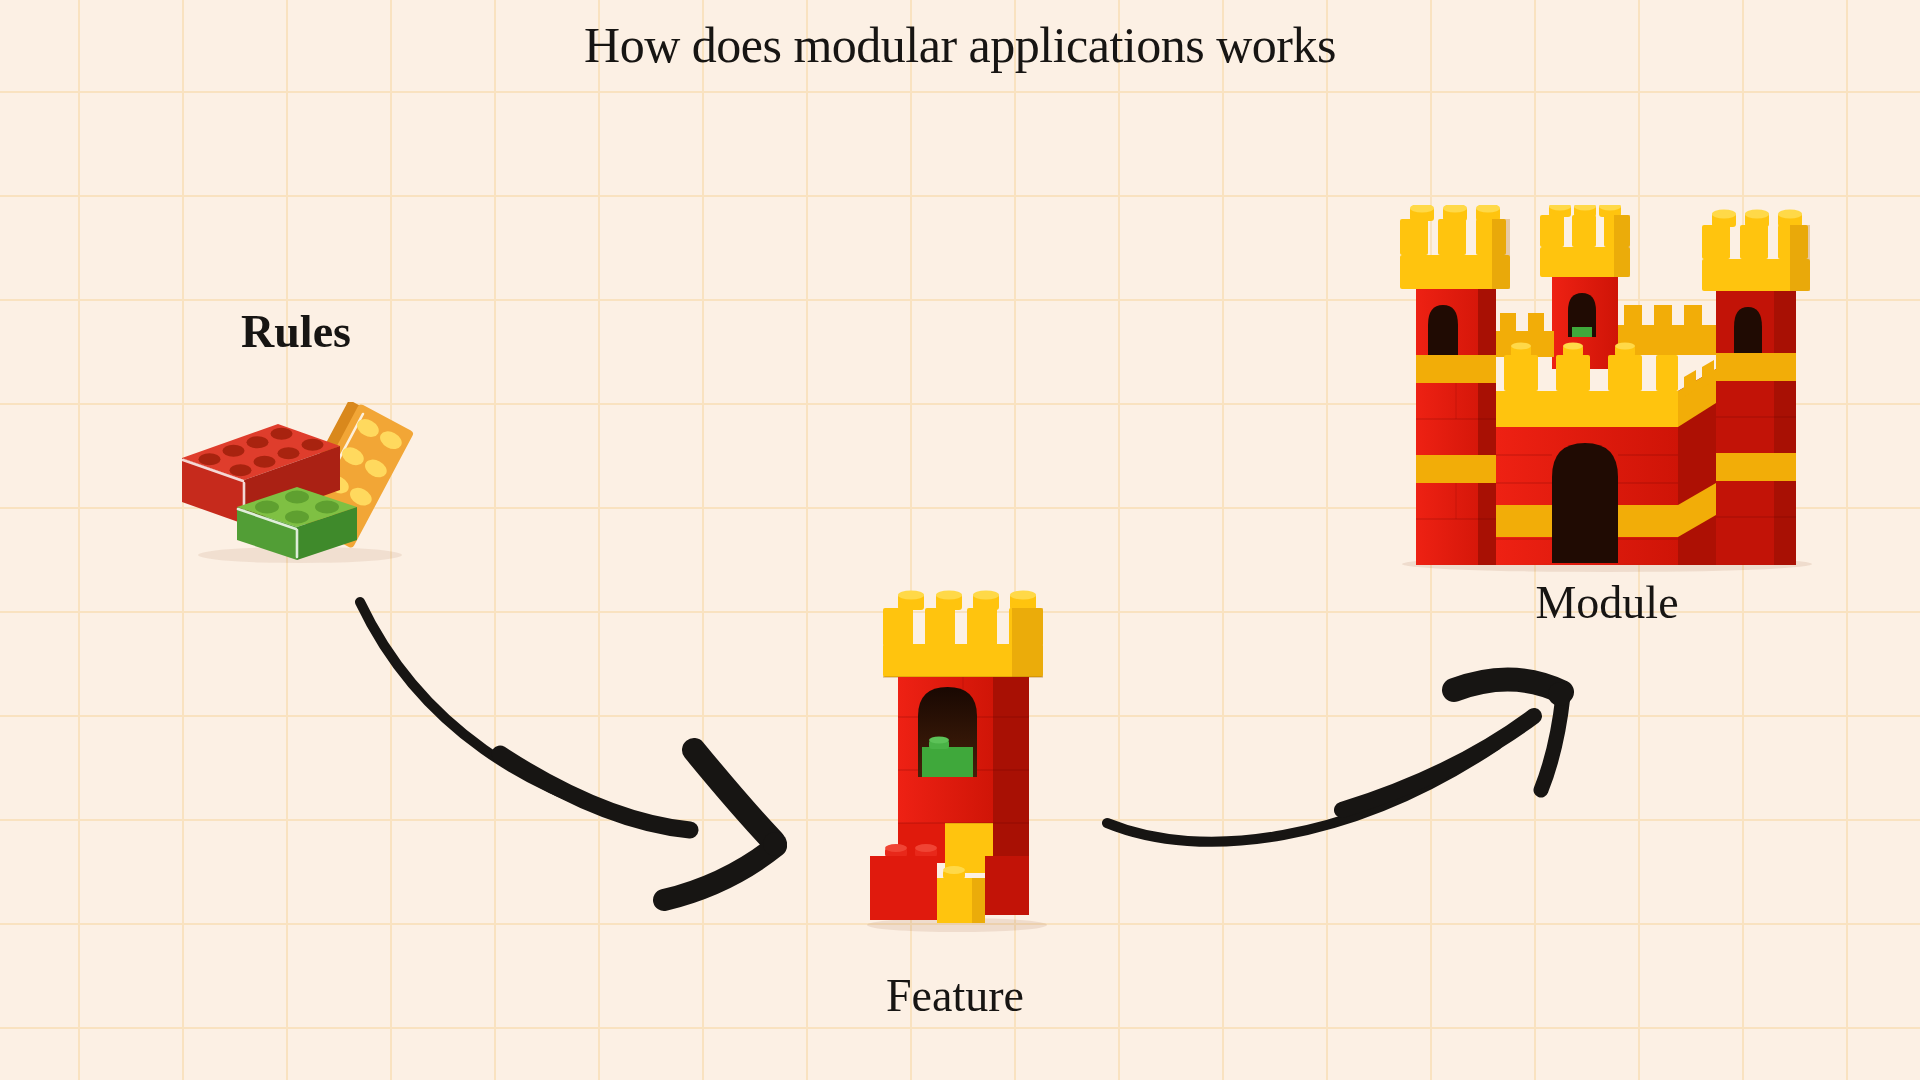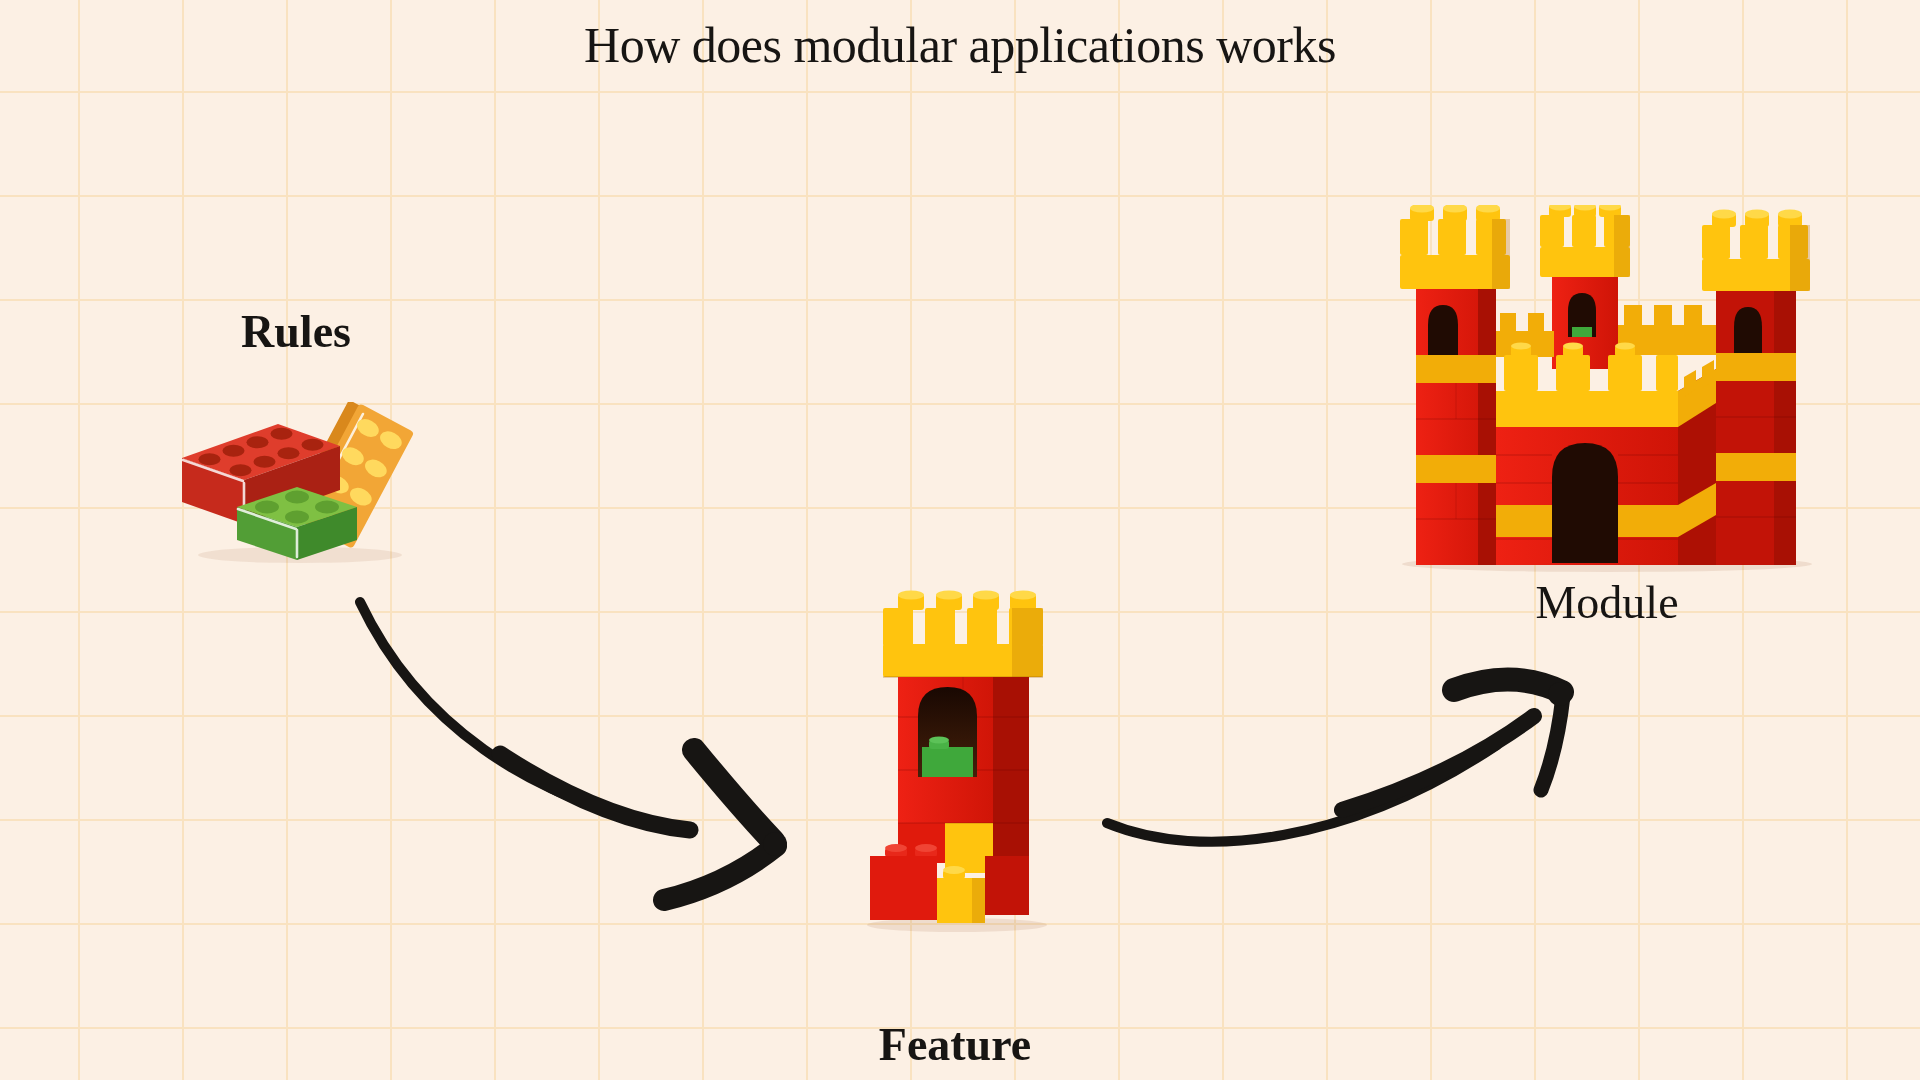--- a/index.html
+++ b/index.html
@@ -16,21 +16,21 @@
   }
   .title{
     position:absolute;top:16px;left:0;right:0;
     text-align:center;font-size:50px;letter-spacing:-0.5px;font-family:Liberation Serif, serif;
   }
   .stage-label{
     position:absolute;transform:translateX(-50%);
     font-size:46px;line-height:1.05;white-space:nowrap;
   }
   #rules-label{left:296px;top:308px;font-weight:bold;}
-  #feature-label{left:955px;top:1021px;font-weight:bold;}
+  #feature-label{left:955px;top:972px;}
   #module-label{left:1607px;top:579px;}
   .art{position:absolute;}
   #bricks-art{left:180px;top:402px;width:236px;height:166px;}
   #arrow1-art{left:340px;top:578px;width:455px;height:345px;}
   #tower-art{left:862px;top:588px;width:188px;height:344px;}
   #arrow2-art{left:1092px;top:650px;width:490px;height:200px;}
   #castle-art{left:1392px;top:205px;width:440px;height:370px;}
   .seam{stroke:rgba(90,5,0,.28);stroke-width:1.2;}
   .hl{stroke:rgba(255,255,255,.82);stroke-width:2.6;fill:none;stroke-linecap:round;}
   .arrow-stroke{stroke:var(--ink);fill:none;stroke-linecap:round;}

